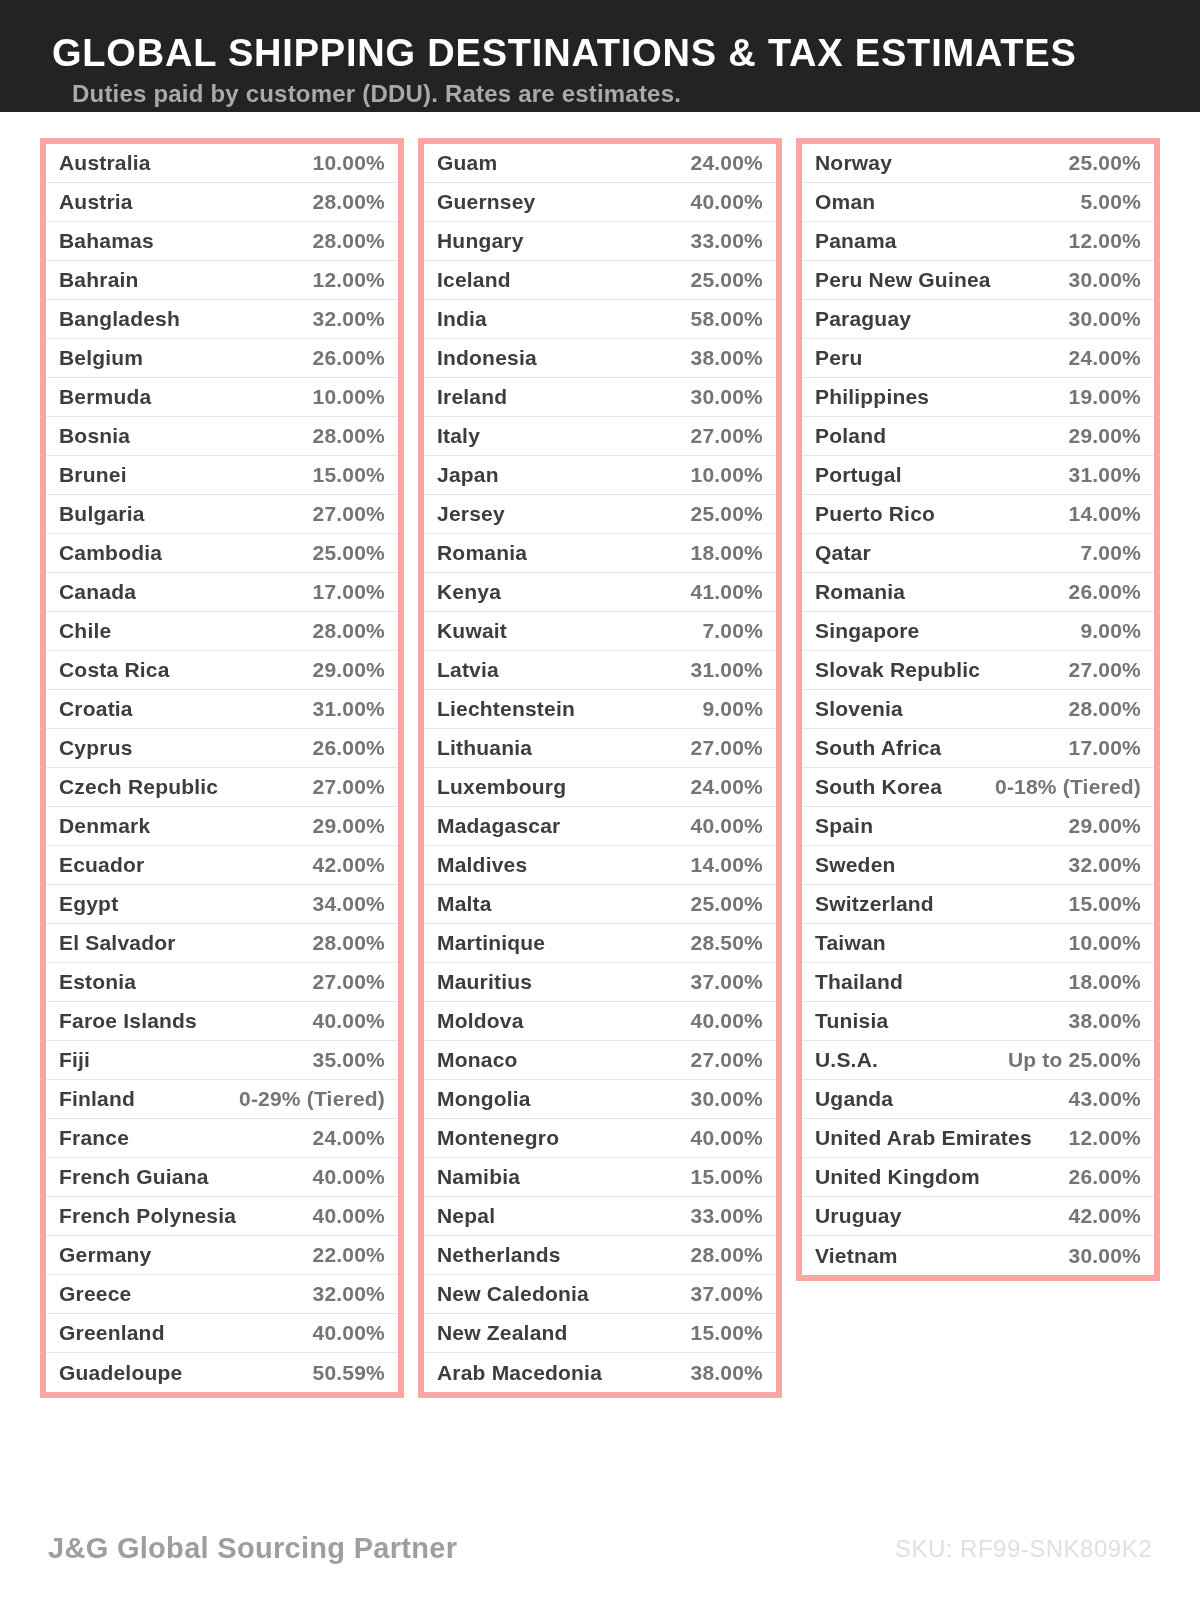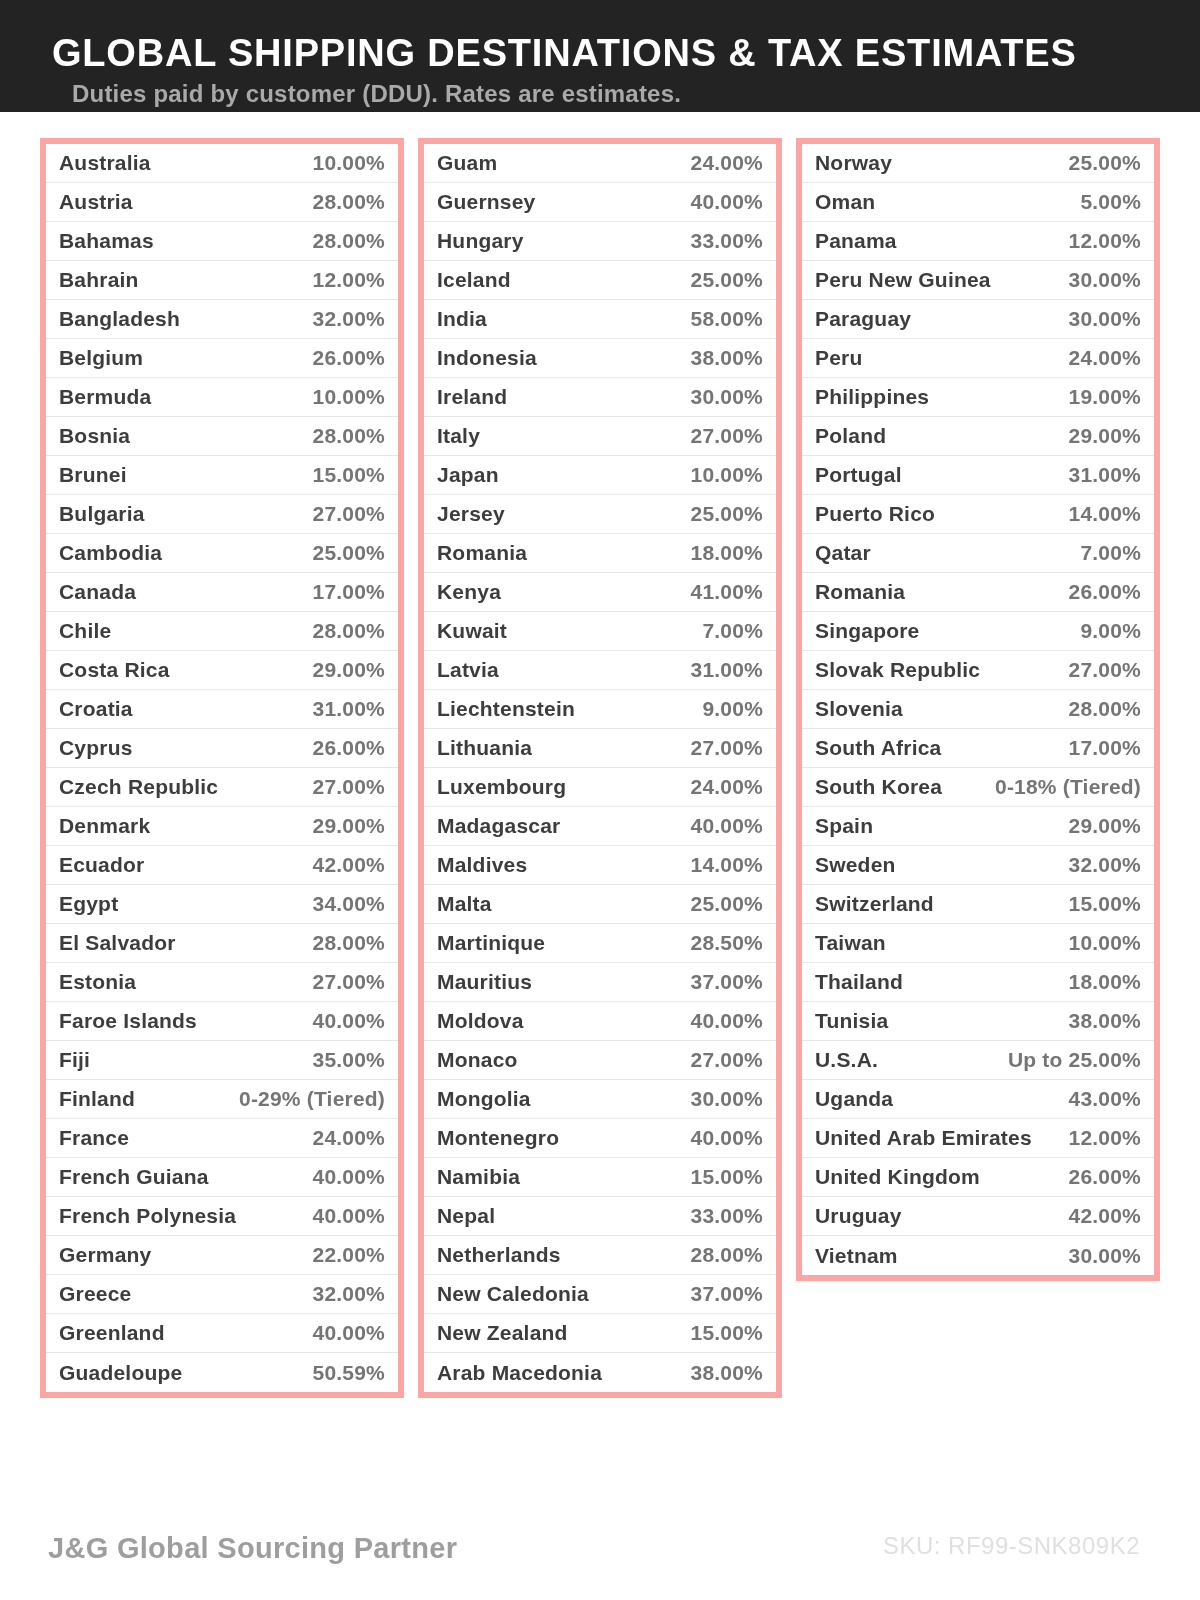--- a/index.html
+++ b/index.html
@@ -67,25 +67,25 @@
     color: #757575;
     font-size: 21px;
     font-weight: 700;
     letter-spacing: 0.2px;
     white-space: nowrap;
     text-align: right;
   }
   .footer {
     position: absolute;
     left: 0;
-    right: 12px;
+    right: 0;
     top: 1532px;
     display: flex;
     justify-content: space-between;
-    align-items: flex-start;
+    align-items: center;
     padding: 0 48px;
   }
   .brand {
     color: #9e9e9e;
     font-size: 29px;
     font-weight: 700;
     letter-spacing: 0.3px;
   }
   .sku {
     color: #e0e0e0;

